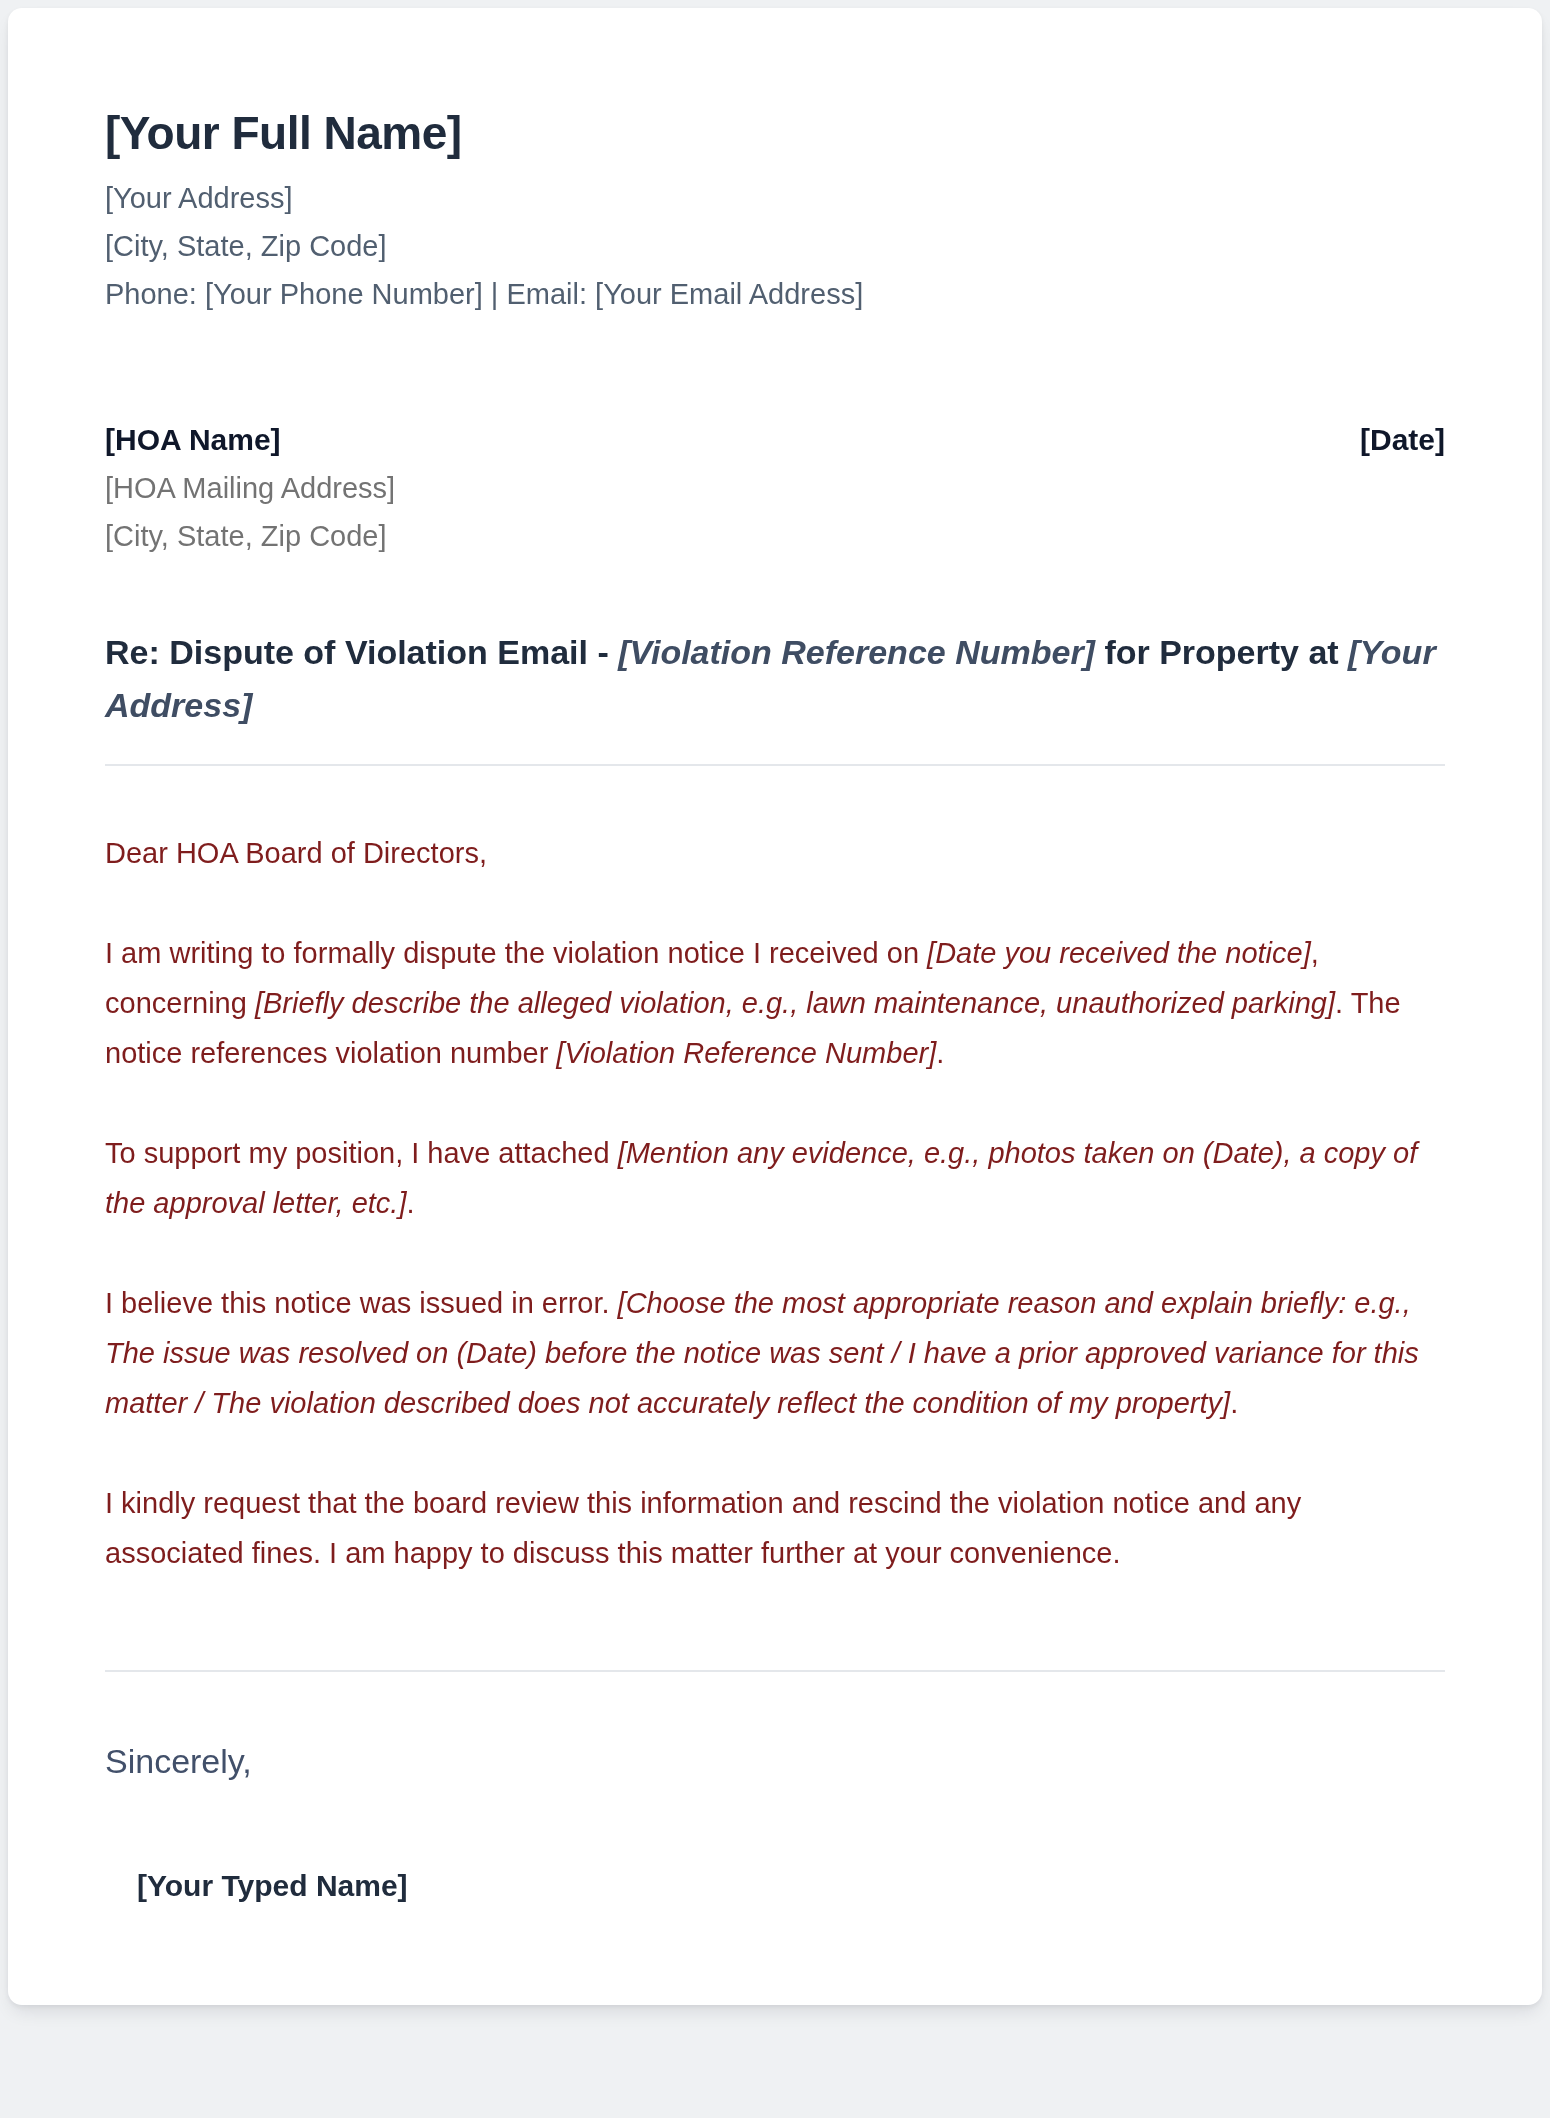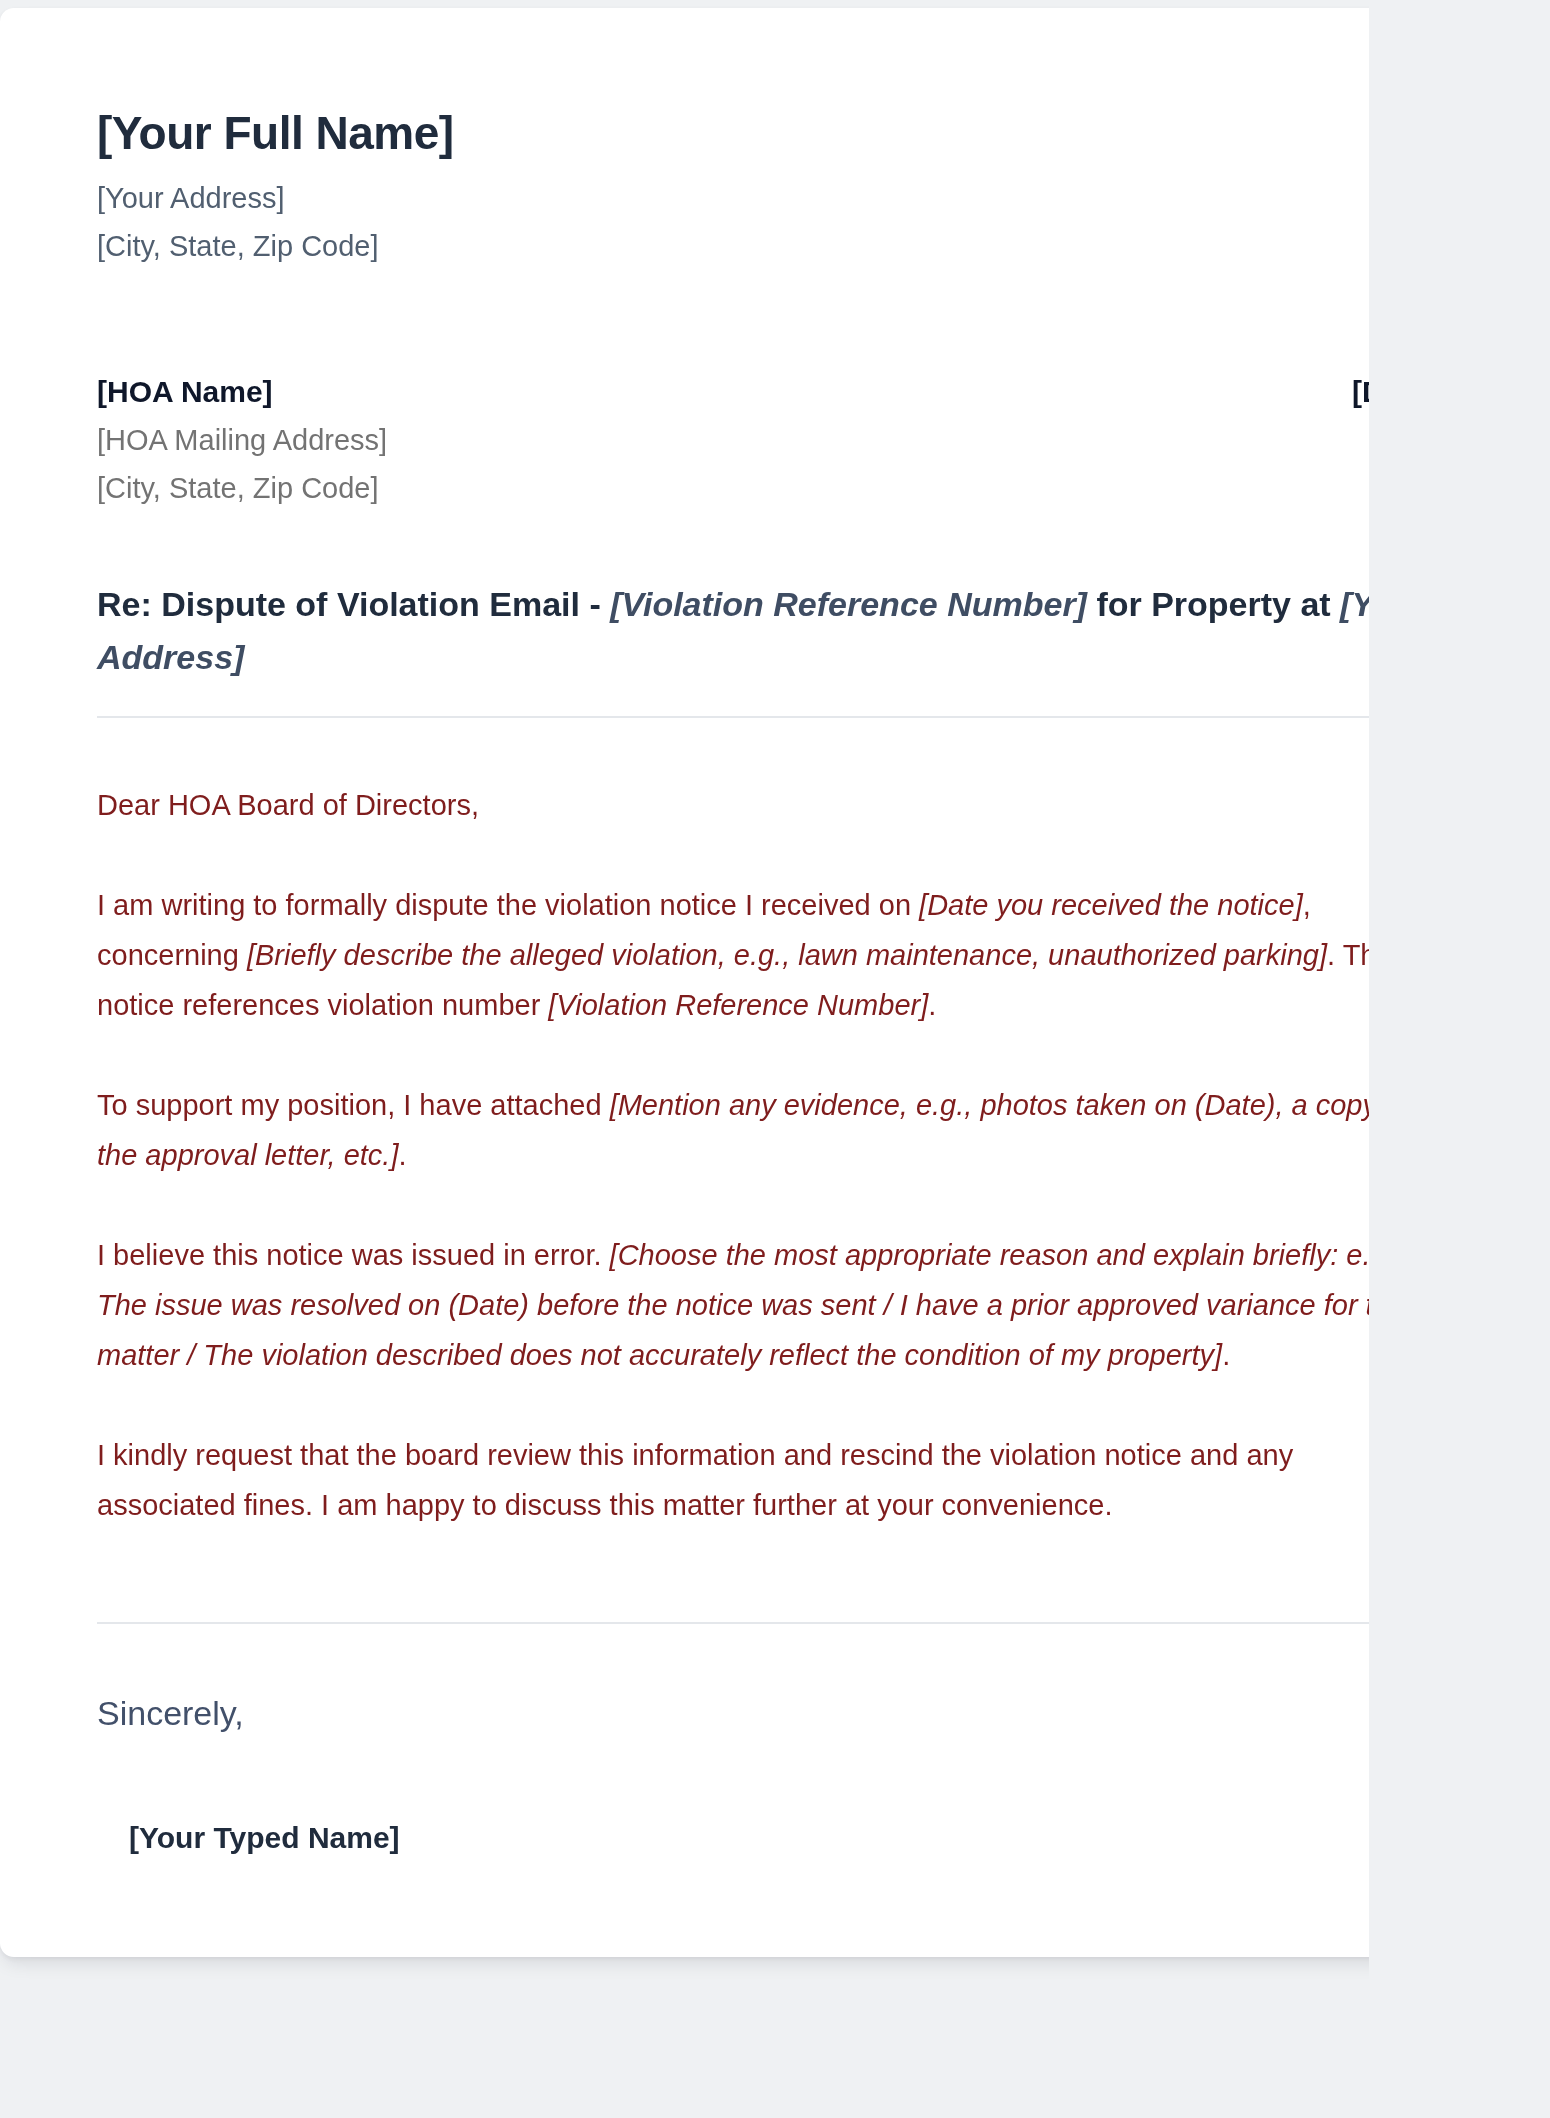--- a/index.html
+++ b/index.html
@@ -1,21 +1,21 @@
 <!DOCTYPE html>
 <html><head>
 <meta charset="utf-8">
 <style>
   * { margin: 0; padding: 0; box-sizing: border-box; }
   html, body {
     font-family: "Liberation Sans", "DejaVu Sans", sans-serif;
     background: #eff1f3;
   }
   .page {
-    width: 1369px;
+    width: 1550px;
     height: 2118px;
     background: #eff1f3;
     overflow: hidden;
   }
   .card {
     width: 1534px;
     margin: 8px auto 0 auto;
     background: #ffffff;
     border-radius: 14px;
     box-shadow: 0 10px 18px -4px rgba(15,23,42,0.10), 0 2px 5px rgba(15,23,42,0.06);
@@ -95,20 +95,21 @@
 <body>
 
 <div class="page">
   <div class="card">
 
     <div class="sender-name">[Your Full Name]</div>
 
     <div class="sender-lines">
       <div>[Your Address]</div>
       <div>[City, State, Zip Code]</div>
+      <div>Phone: [Your Phone Number] | Email: [Your Email Address]</div>
     </div>
 
     <div class="recipient-row">
       <div>
         <div class="recipient-name">[HOA Name]</div>
         <div class="recipient-lines">[HOA Mailing Address]</div>
         <div class="recipient-lines">[City, State, Zip Code]</div>
       </div>
       <div class="letter-date">[Date]</div>
     </div>

